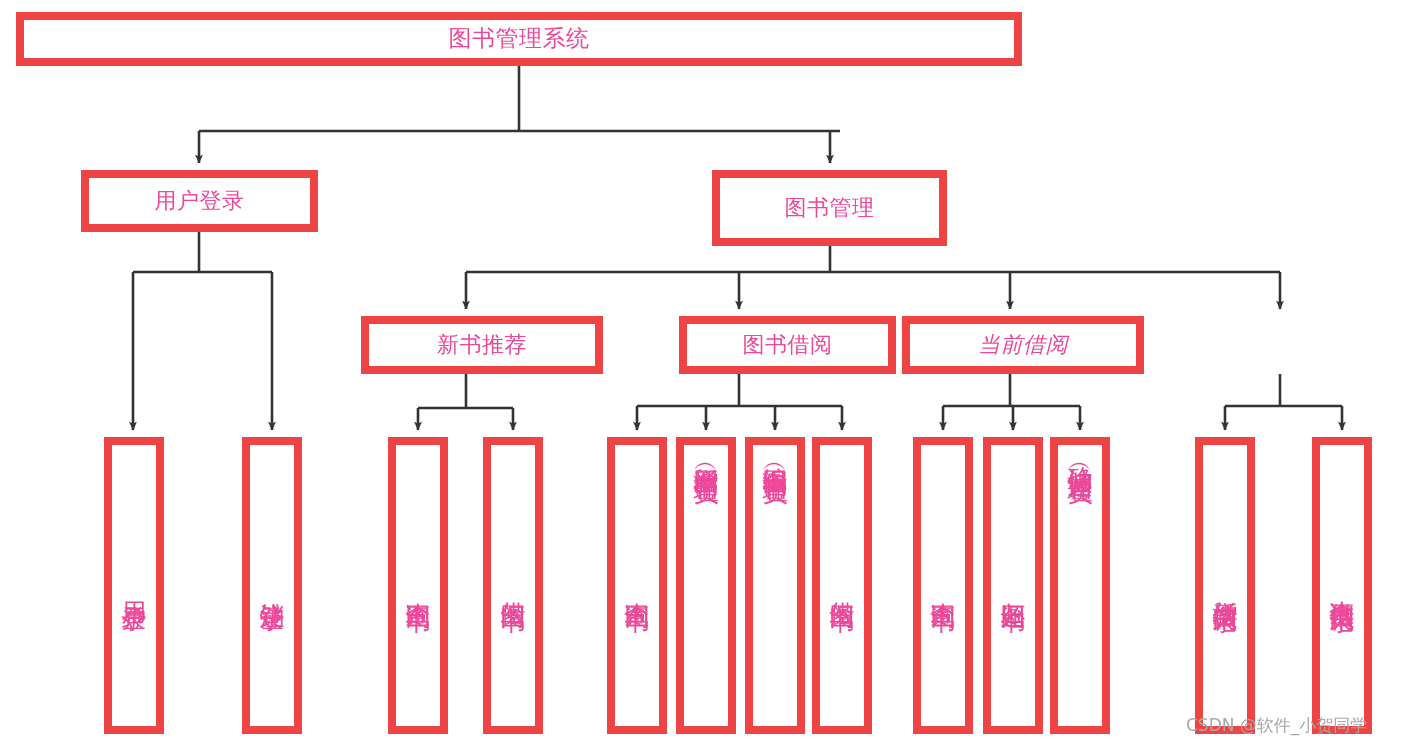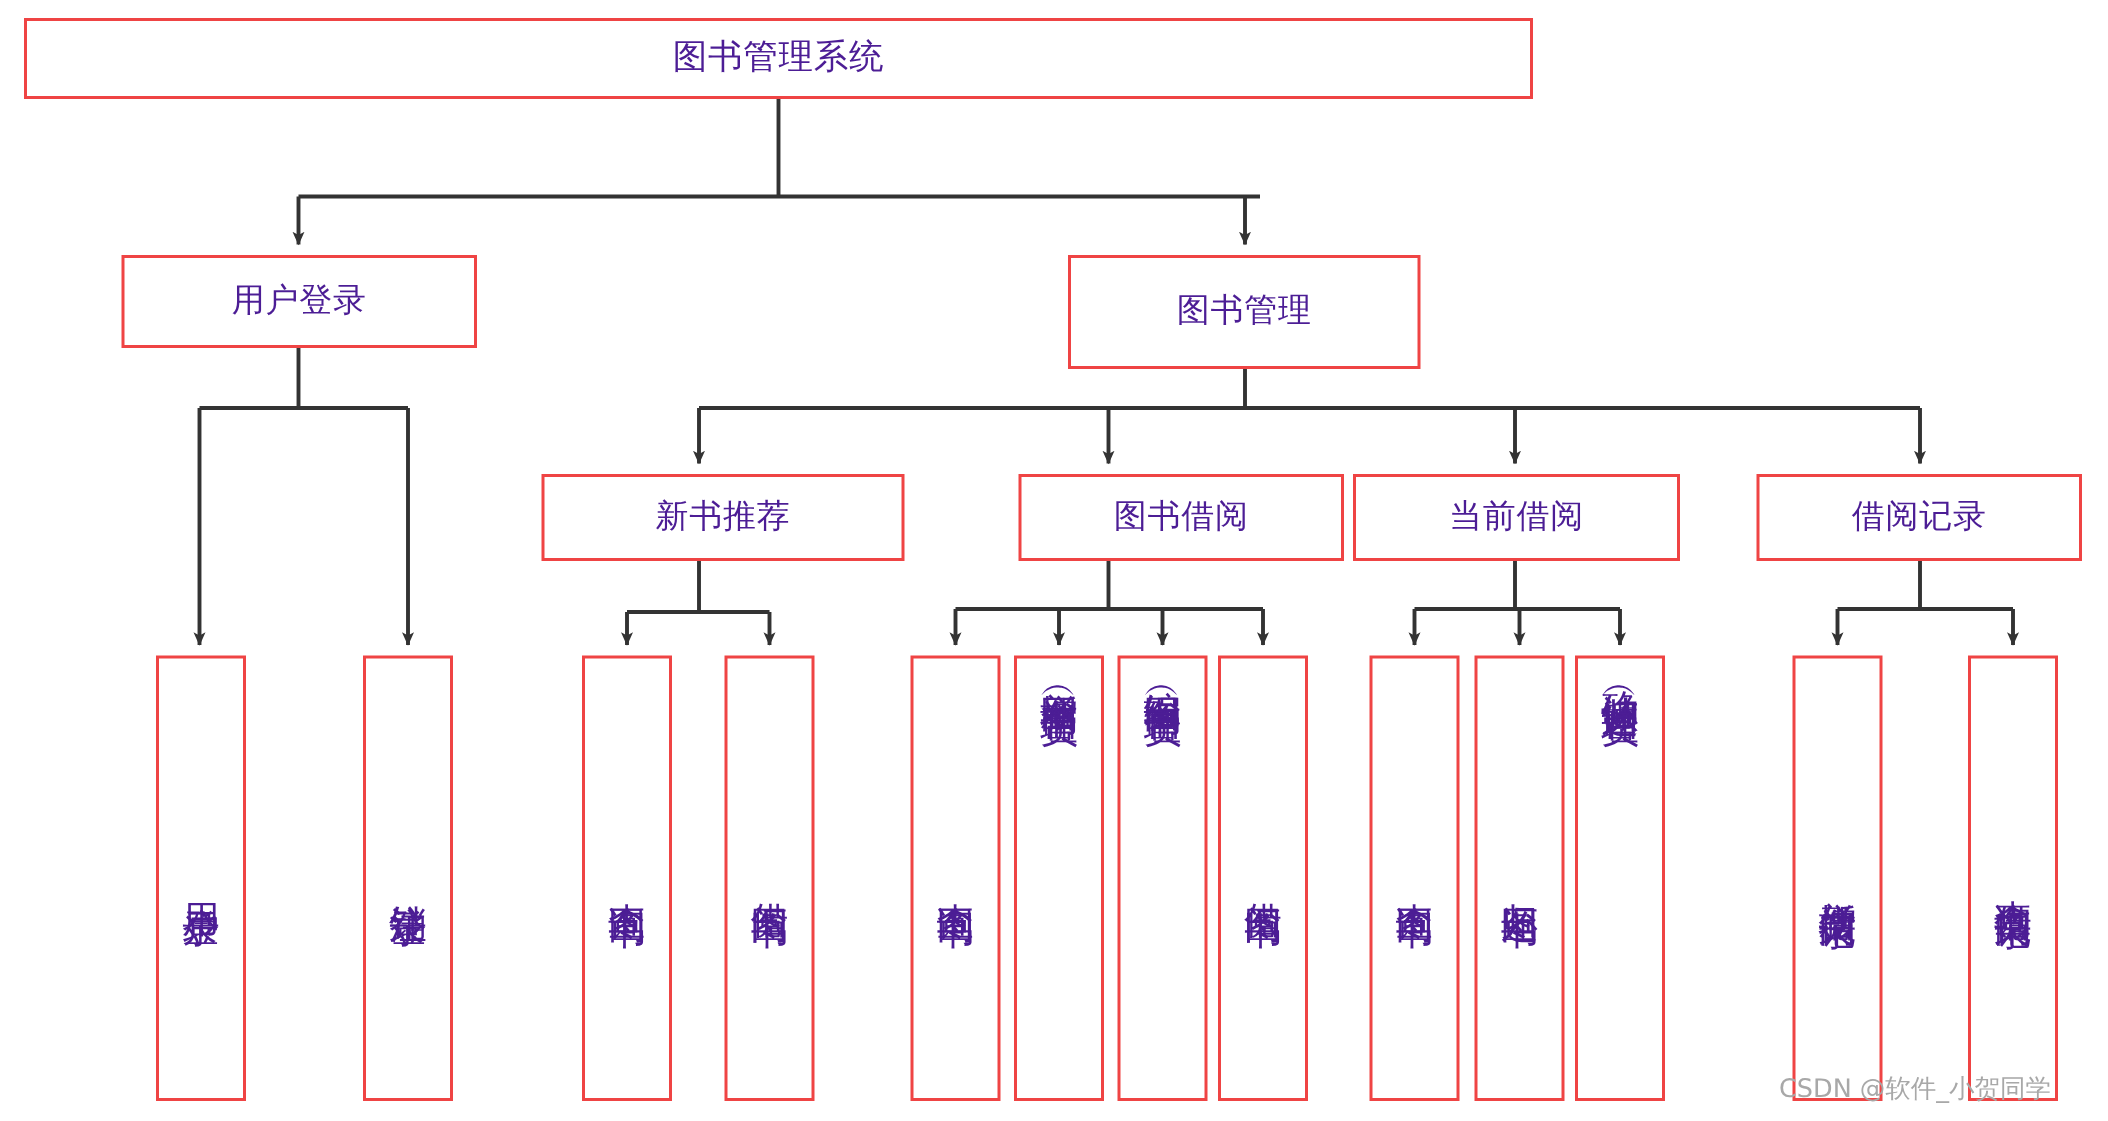--- a/index.html
+++ b/index.html
@@ -21,25 +21,25 @@
     position: absolute;
     left: 0;
     top: 0;
     width: 1405px;
     height: 747px;
   }
   .node {
     position: absolute;
     box-sizing: border-box;
     background: #ffffff;
-    border: 2px solid #ef4444;
+    border: 8px solid #ef4444;
     display: flex;
     align-items: center;
     justify-content: center;
-    color: #4c1d95;
+    color: #ec4899;
     z-index: 2;
   }
   .node .label {
     display: block;
     text-align: center;
     line-height: 1.12;
     letter-spacing: 0.5px;
   }
   .node.horizontal .label {
     writing-mode: horizontal-tb;
@@ -139,25 +139,22 @@
   <div class="node horizontal" style="left:712px; top:170px; width:235px; height:76px;">
     <span class="label">图书管理</span>
   </div>
 
   <div class="node horizontal" style="left:361px; top:316px; width:242px; height:58px;">
     <span class="label">新书推荐</span>
   </div>
   <div class="node horizontal" style="left:631px; top:316px; width:217px; height:58px;margin-left:48px;">
     <span class="label">图书借阅</span>
   </div>
-  <div class="node horizontal" style="left:902px; top:316px; width:218px; height:58px;">
+  <div class="node horizontal" style="left:902px; top:316px; width:242px; height:58px;font-style:italic;">
     <span class="label">当前借阅</span>
-  </div>
-  <div class="node horizontal" style="left:1171px; top:316px; width:217px; height:58px;">
-    <span class="label">借阅记录</span>
   </div>
 
   <div class="node vertical midpos" style="left:104px; top:437px; width:60px; height:297px;">
     <span class="label">用户登录</span>
   </div>
   <div class="node vertical midpos" style="left:242px; top:437px; width:60px; height:297px;">
     <span class="label">注销登录</span>
   </div>
 
   <div class="node vertical midpos" style="left:388px; top:437px; width:60px; height:297px;">

